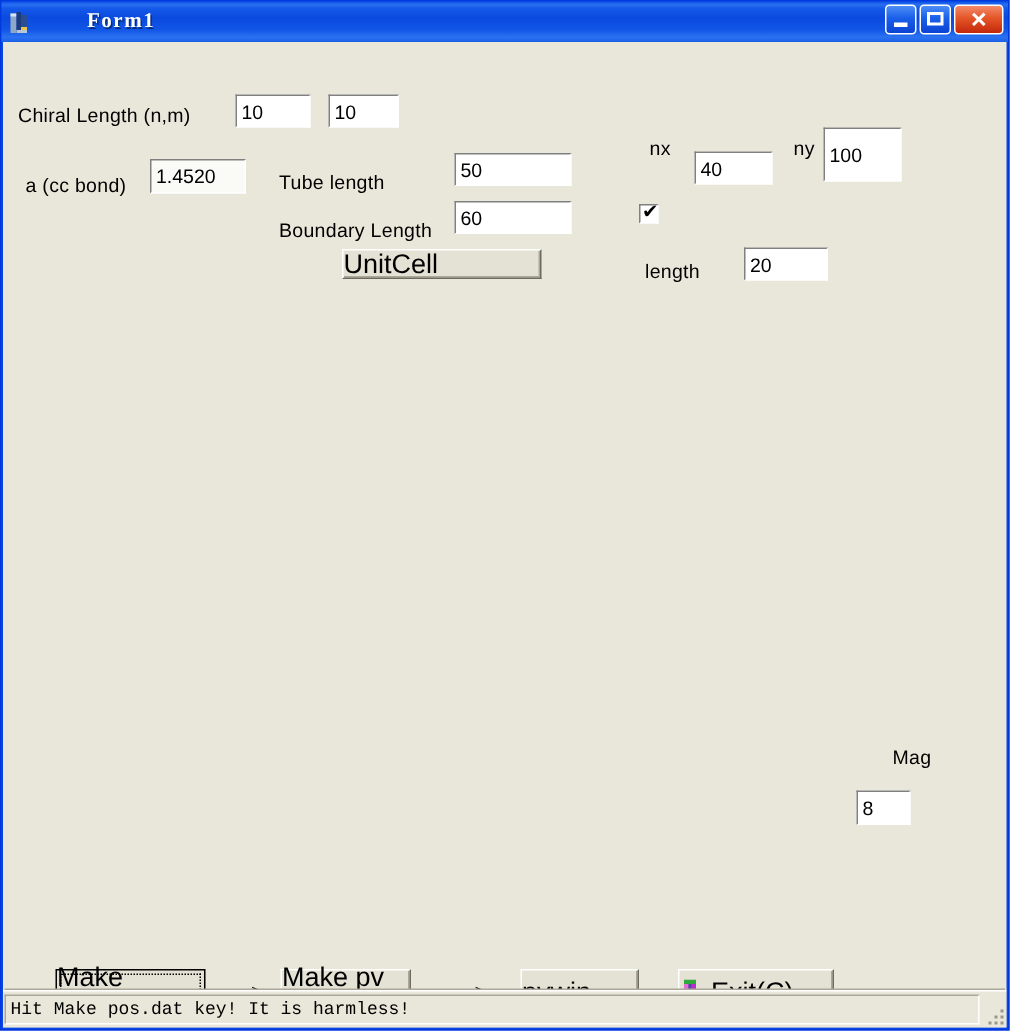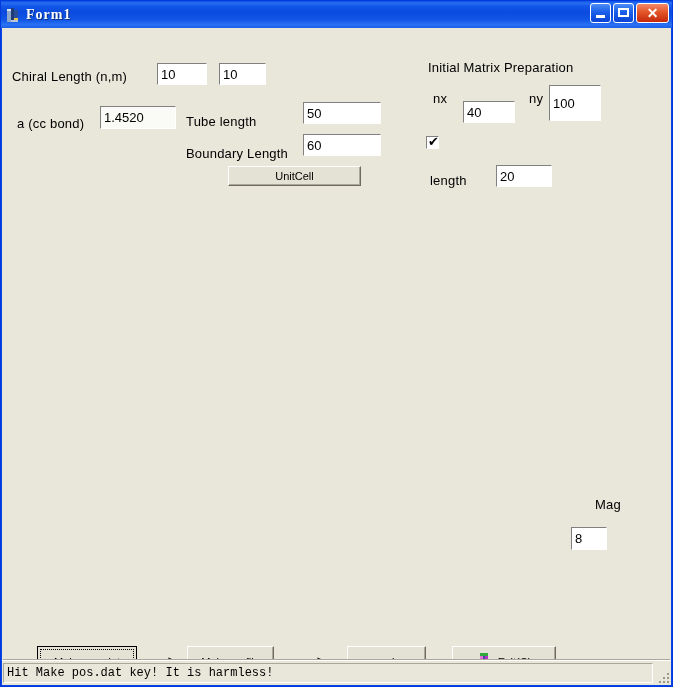--- a/index.html
+++ b/index.html
@@ -46,20 +46,21 @@
     margin-right: 5px;
   }
   #title-text {
     color: #ffffff;
     font-family: "Liberation Serif", serif;
     font-weight: bold;
     font-size: 14px;
     letter-spacing: 1px;
     text-shadow: 1px 1px 0 rgba(0,0,0,0.45);
     user-select: none;
+    margin-left: 32px;
   }
   #win-buttons {
     position: absolute;
     right: 3px; top: 2px;
     display: flex;
     gap: 2px;
   }
   .win-btn {
     width: 21px; height: 20px;
     box-sizing: border-box;
@@ -139,25 +140,25 @@
   .btn {
     position: absolute;
     box-sizing: border-box;
     background: #E4E2D5;
     border-top: 1px solid #FFFFFF;
     border-left: 1px solid #FFFFFF;
     border-right: 1px solid #6E6B5E;
     border-bottom: 1px solid #6E6B5E;
     box-shadow: inset -1px -1px 0 #ACA899;
     font-family: "Liberation Sans", sans-serif;
-    font-size: 11px;
+    font-size: 18px;
     color: #000;
     display: flex;
     align-items: center;
-    justify-content: center;
+    justify-content: flex-start;
     cursor: default;
     user-select: none;
   }
   .btn.focused {
     border: 1px solid #000000;
     box-shadow: none;
     background: #E4E2D5;
   }
   .btn.focused .focusrect {
     position: absolute;
@@ -286,33 +287,32 @@
     </div>
   </div>
 
   <div id="client">
 
     <span class="lbl" style="left:10px; top:41px;">Chiral Length (n,m)</span>
     <input class="tbox" style="left: 155px; top: 35px; width: 50px; height: 22px;" value="10">
     <input class="tbox" style="left: 217px; top: 35px; width: 47px; height: 22px;" value="10">
 
     <span class="lbl" style="left:15px; top:88px;">a (cc bond)</span>
-    <input class="tbox grayish" style="left: 98px; top: 78px; width: 76px; height: 23px;" value="1.4520">
+    <input class="tbox grayish" style="left: 98px; top: 78px; width: 64px; height: 23px;" value="1.4520">
 
     <span class="lbl" style="left:184px; top:86px;">Tube length</span>
     <input class="tbox" style="left: 301px; top: 74px; width: 78px; height: 22px;" value="50">
 
     <span class="lbl" style="left:184px; top:118px;">Boundary Length</span>
     <input class="tbox" style="left: 301px; top: 106px; width: 78px; height: 22px;" value="60">
 
     <div class="btn" style="left:226px; top:138px; width:133px; height:20px;">
       <span>UnitCell</span>
     </div>
 
-    <span class="lbl" style="left:426px; top:32px;">Initial Matrix Preparation</span>
 
     <span class="lbl" style="left:431px; top:63px;">nx</span>
     <input class="tbox" style="left: 461px; top: 73px; width: 52px; height: 22px;" value="40">
 
     <span class="lbl" style="left:527px; top:63px;">ny</span>
     <input class="tbox" style="left: 547px; top: 57px; width: 52px; height: 36px;" value="100">
 
     <div id="chk-wrap" style="left:424px; top:108px;">
       <span class="chk-box">
         <span class="tick">✔</span>

